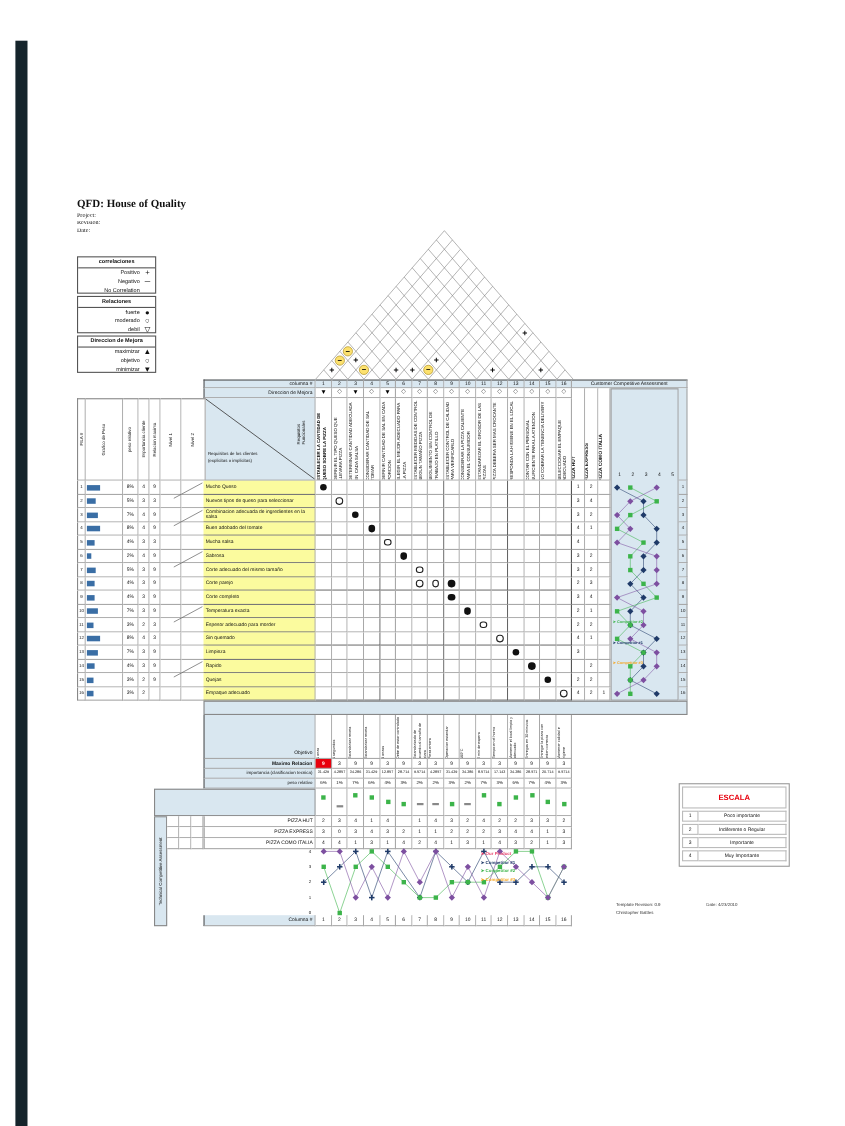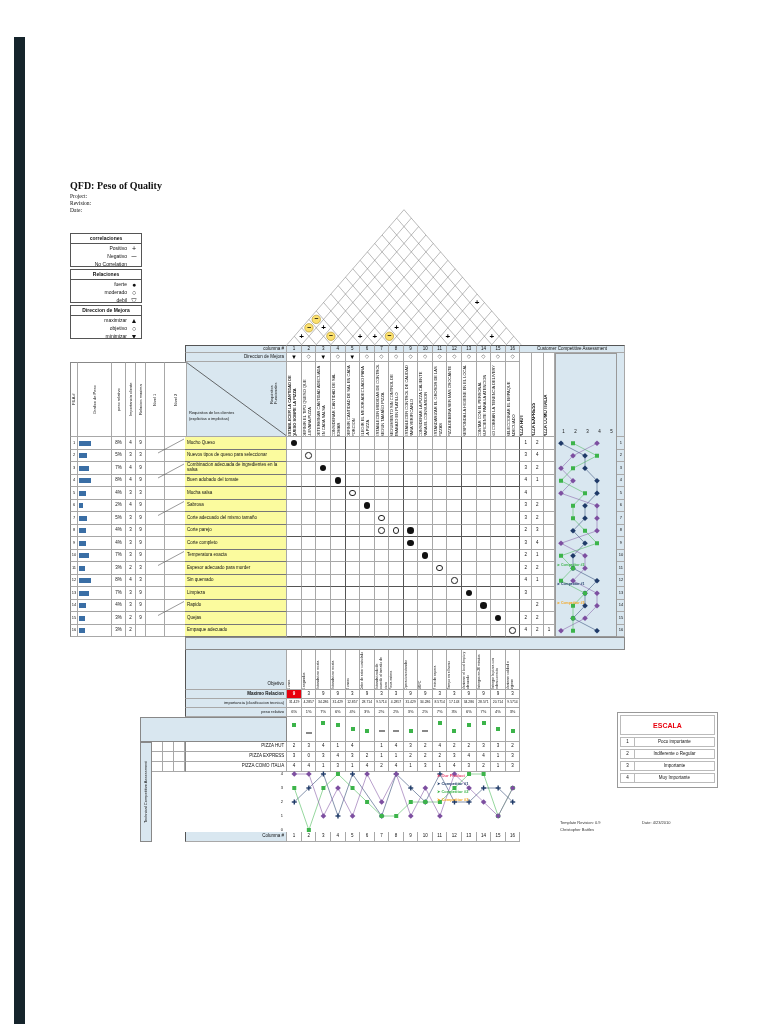--- a/index.html
+++ b/index.html
@@ -23,21 +23,21 @@
   .sub{font-family:"Liberation Serif",serif;font-size:5.5px;}
   svg{position:absolute;overflow:visible;}
 </style>
 </head>
 <body>
 
 <div id="canvas">
 
   <div class="abs" style="left:14px;top:37px;width:11px;height:987px;background:#15242b;"></div>
 
-  <div class="abs title" style="left:70px;top:181px;width:200px;height:12px;">QFD: Peso of Quality</div>
+  <div class="abs title" style="left:70px;top:181px;width:200px;height:12px;">QFD: House of Quality</div>
   <div class="abs sub" style="left:70px;top:194px;width:100px;height:7px;">Project:</div>
   <div class="abs sub" style="left:70px;top:201px;width:100px;height:7px;">Revision:</div>
   <div class="abs sub" style="left:70px;top:208px;width:100px;height:7px;">Date:</div>
 
   <div class="abs lbox" id="legend0" style="left:70px;top:233px;width:72px;height:34px;">
     <div class="hd">correlaciones</div>
   <div class="lrow">
         <span>Positivo</span>
         <span style="font-size: 7px; width: 8px; text-align: center;">+</span>
       </div>

